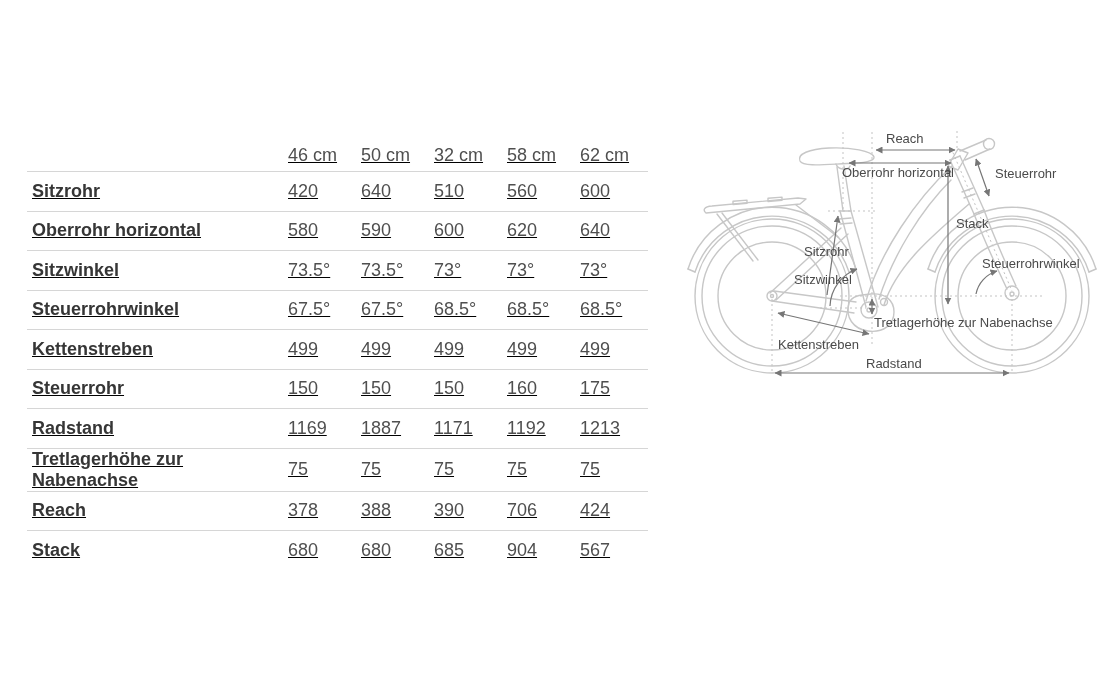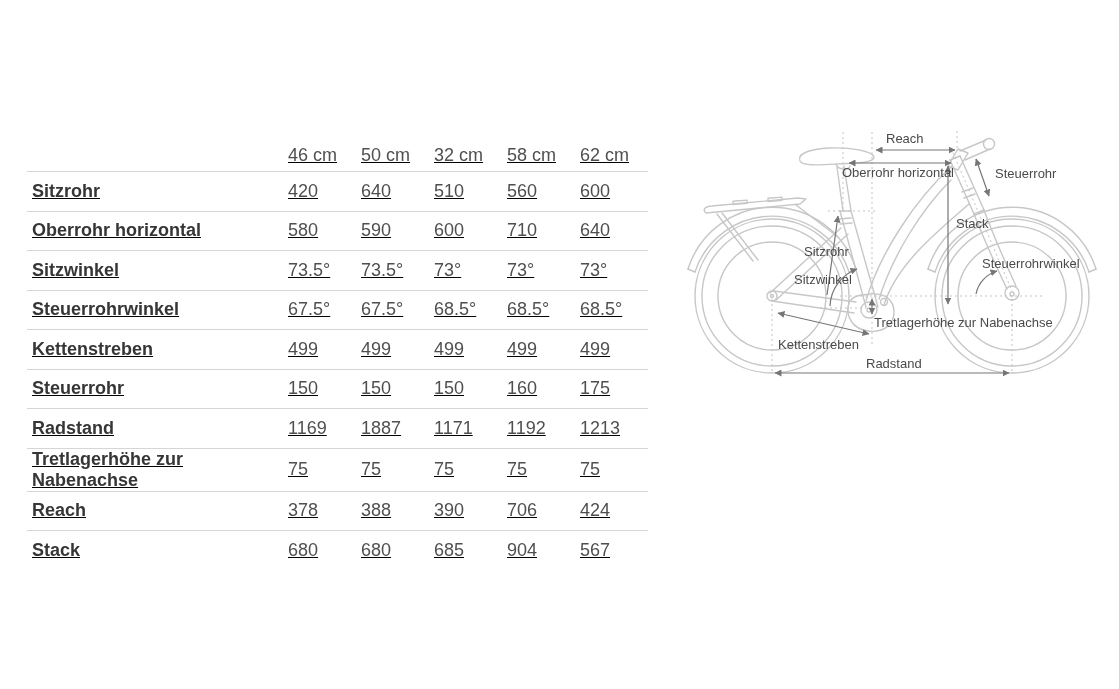--- a/index.html
+++ b/index.html
@@ -59,21 +59,21 @@
             <td>640</td>
             <td>510</td>
             <td>560</td>
             <td>600</td>
           </tr>
           <tr>
             <th>Oberrohr horizontal</th>
             <td>580</td>
             <td>590</td>
             <td>600</td>
-            <td>710</td>
+            <td>620</td>
             <td>640</td>
           </tr>
           <tr>
             <th>Sitzwinkel</th>
             <td>73.5°</td>
             <td>73.5°</td>
             <td>73°</td>
             <td>73°</td>
             <td>73°</td>
           </tr>

